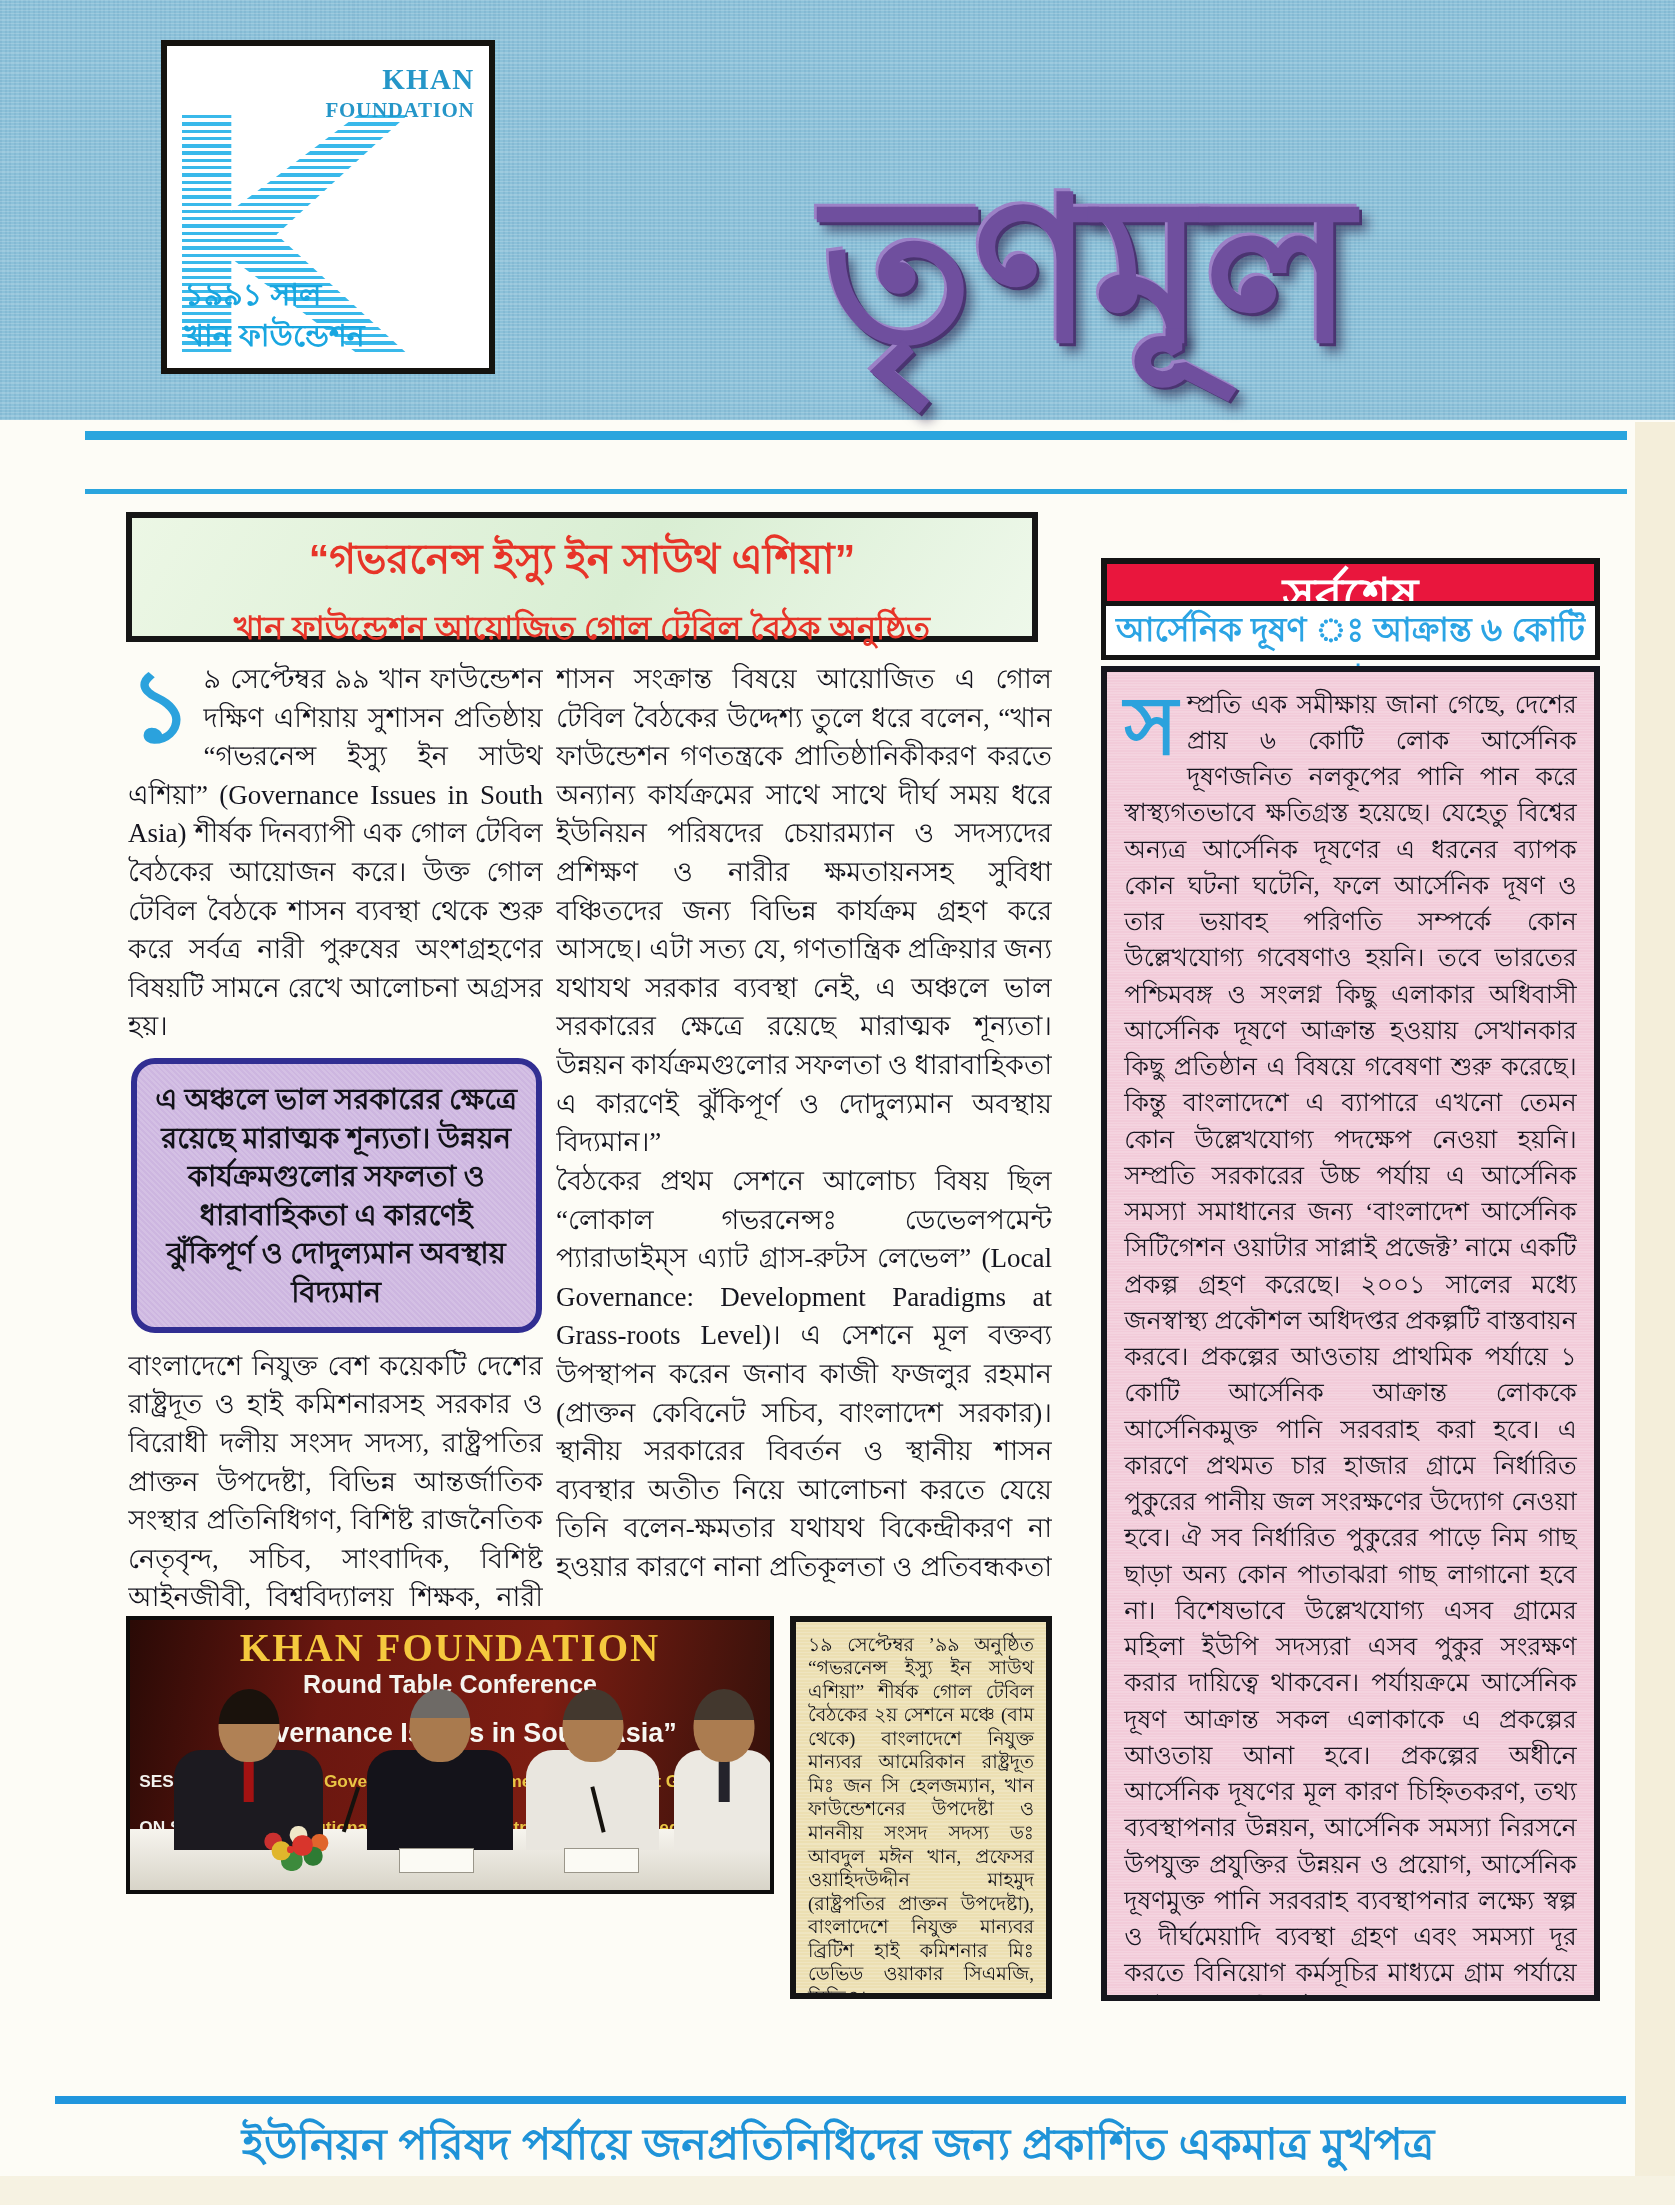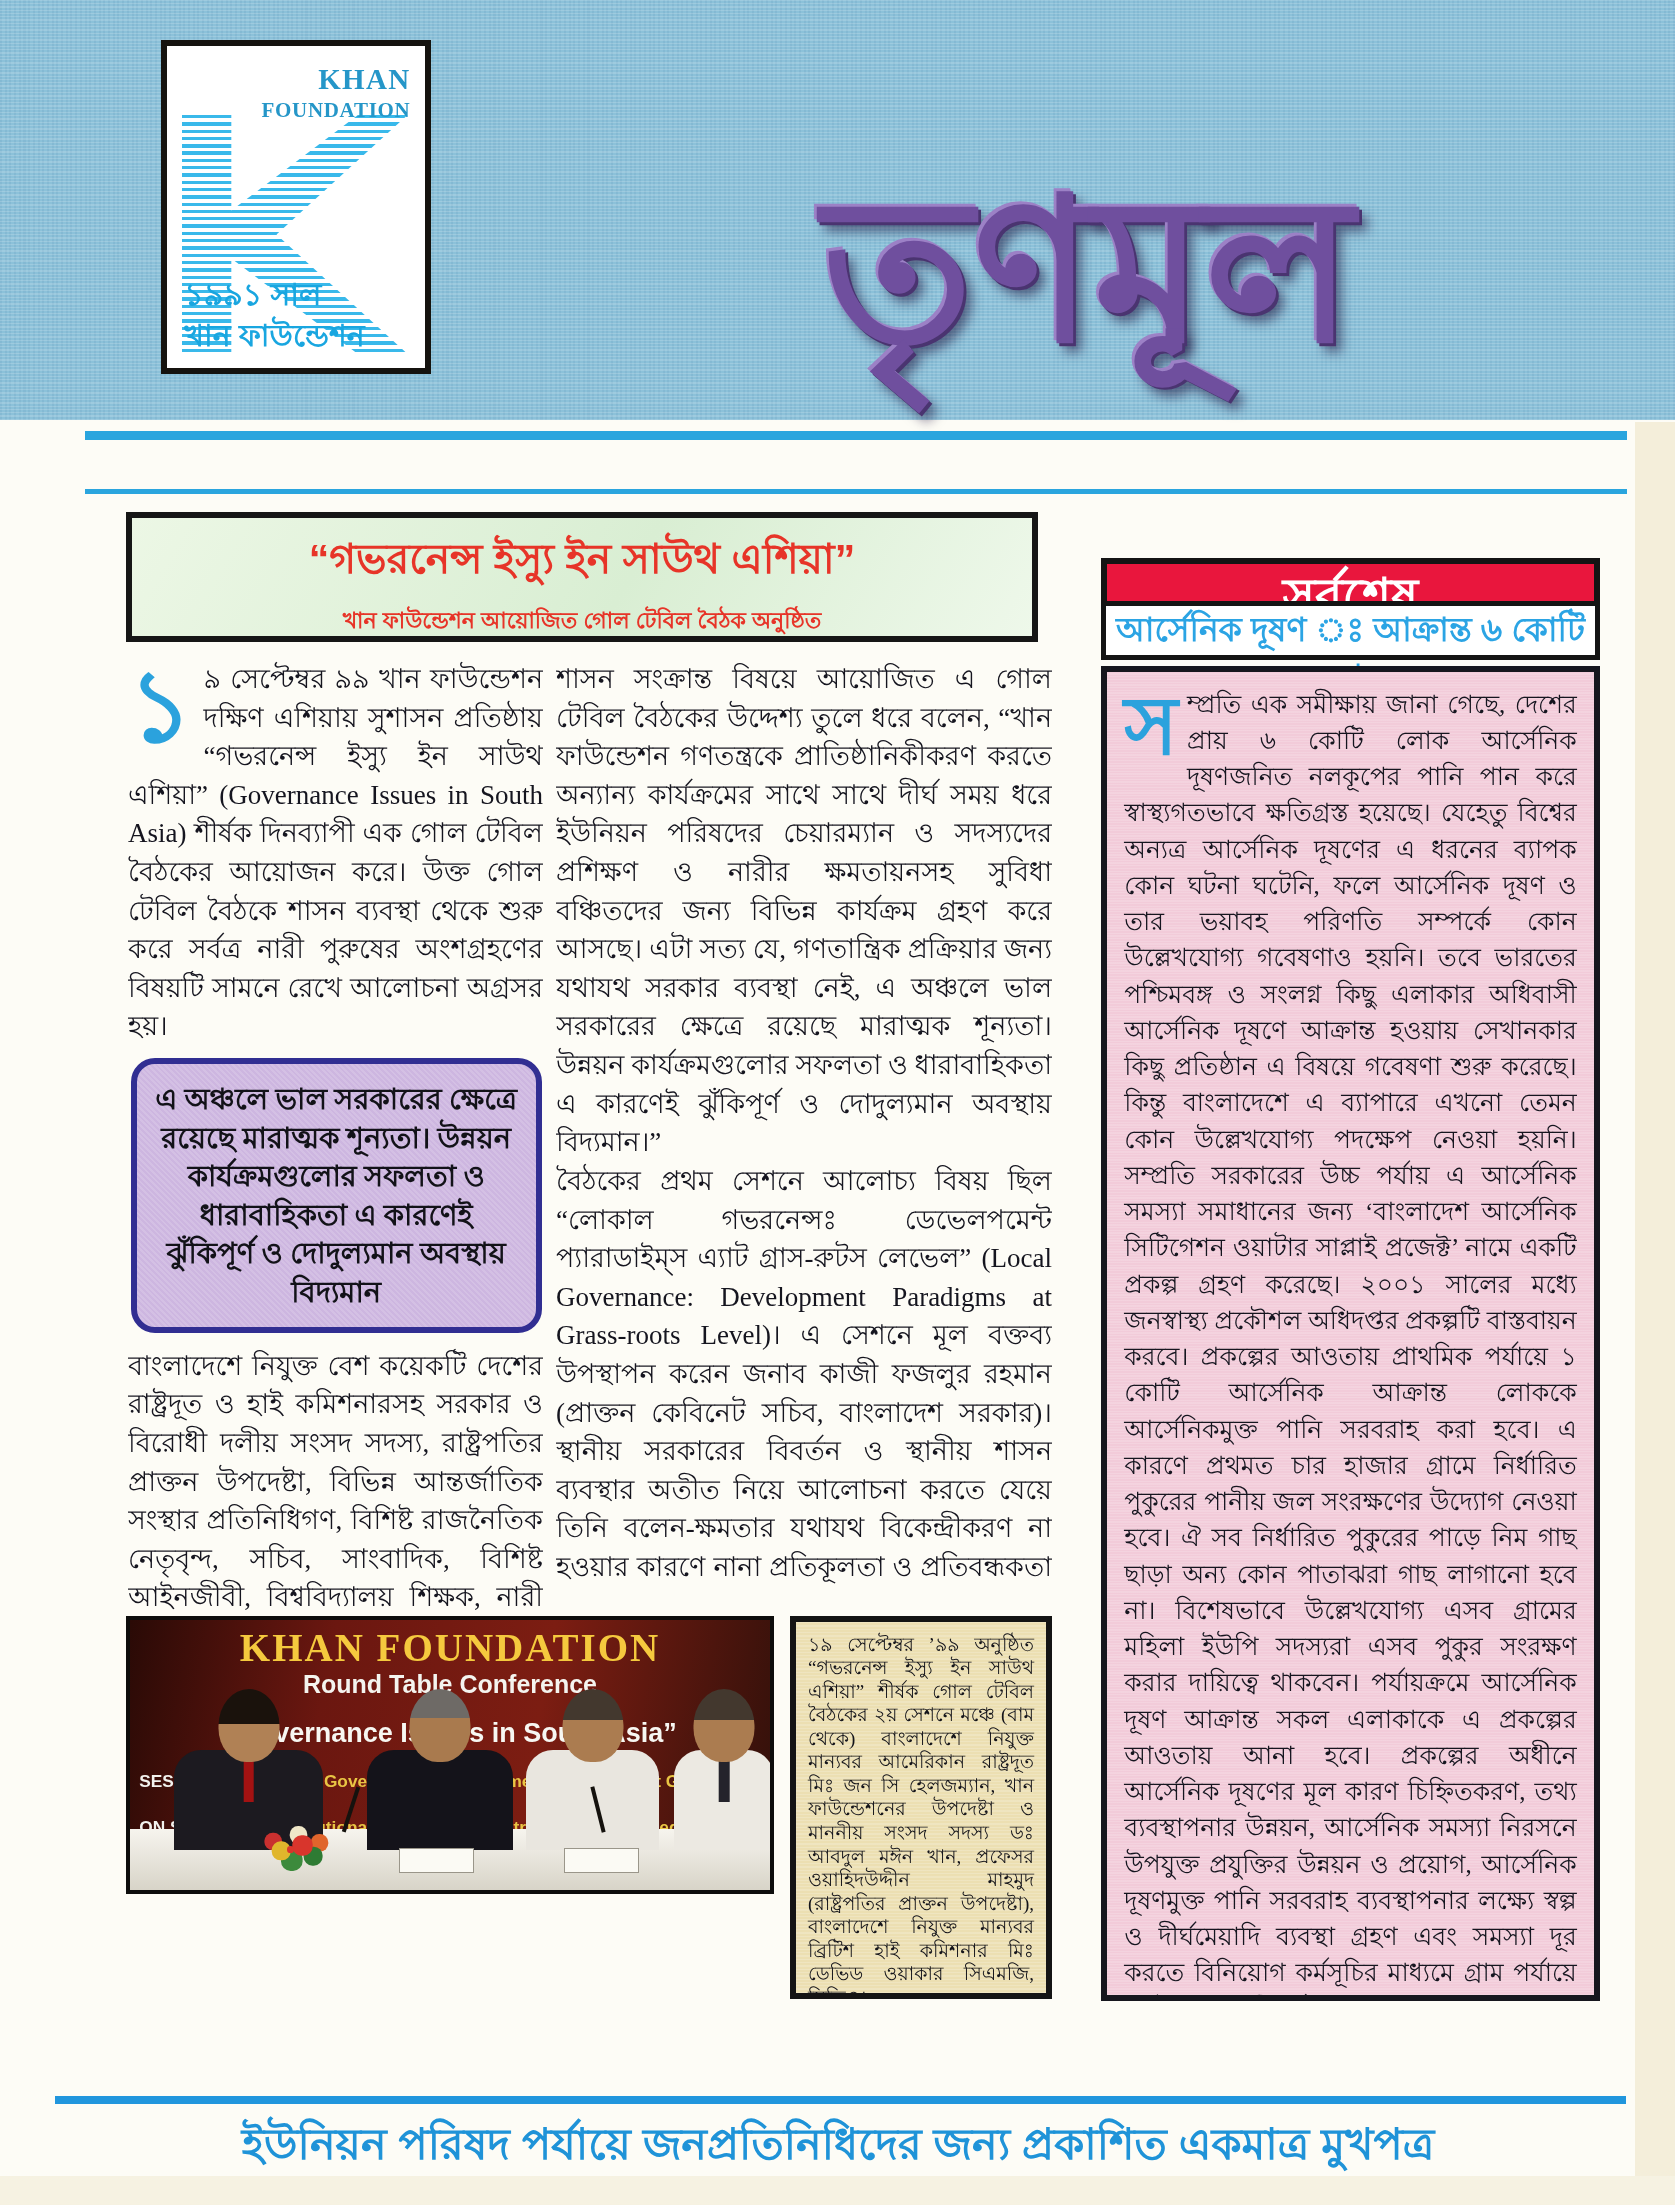--- a/index.html
+++ b/index.html
@@ -4,21 +4,21 @@
 <style>
   html,body{margin:0;padding:0;background:#efece0;}
   .page{position:relative;width:1676px;height:2205px;background:#fdfcf6;overflow:hidden;
         font-family:"Liberation Serif","DejaVu Serif",serif;}
 
   
   .masthead{position:absolute;left:0;top:0;width:1676px;height:420px;
     background:#8cc1d9;
     background-image:repeating-linear-gradient(0deg,rgba(255,255,255,.16) 0 1.3px,rgba(0,0,0,0) 1.3px 3.3px),
                      repeating-linear-gradient(90deg,rgba(25,85,135,.07) 0 2px,rgba(0,0,0,0) 2px 4.7px);}
-  .logo-box{position:absolute;left:161px;top:40px;width:270px;height:334px;background:#ffffff;
+  .logo-box{position:absolute;left:161px;top:40px;width:334px;height:334px;background:#ffffff;
     border:6.7px solid #15130f;box-sizing:border-box;}
   .k-mark{position:absolute;left:14.6px;top:69px;width:226px;height:239px;
     background:repeating-linear-gradient(180deg,#23b1e8 0 3.3px,rgba(255,255,255,0) 3.3px 7.3px);
     clip-path:polygon(0 0,22% 0,22% 40%,78% 0,100% 0,42% 50%,100% 100%,78% 100%,22% 60%,22% 100%,0 100%);
     opacity:.9;}
   .logo-en{position:absolute;right:14.6px;top:14.6px;text-align:right;color:#2596c8;
     font-weight:bold;font-size:29px;line-height:1.25;letter-spacing:1.3px;}
   .logo-en .l2{font-size:21px;letter-spacing:0.7px;}
   .logo-bn{position:absolute;left:17.3px;bottom:12px;color:#19a6e0;font-weight:bold;
     font-size:30px;line-height:1.35;font-family:"Liberation Sans","DejaVu Sans",sans-serif;}
@@ -34,21 +34,21 @@
     font-family:"Liberation Sans","DejaVu Sans",sans-serif;}
   .rule-bottom{position:absolute;left:85px;top:489px;width:1542px;height:5.3px;background:#2aa5de;}
 
   
   .headline-box{position:absolute;left:126px;top:512px;width:912px;height:130px;
     box-sizing:border-box;border:6px solid #161616;
     background:linear-gradient(120deg,#ecf7e5,#d9eed3 55%,#eef8ea);
     text-align:center;}
   .headline-title{margin-top:9.3px;font-size:41px;font-weight:bold;color:#e73428;
     font-family:"Liberation Sans","DejaVu Sans",sans-serif;}
-  .headline-sub{margin-top:6.7px;font-size:22px;font-weight:bold;color:#e73428;
+  .headline-sub{margin-top:6.7px;font-size:32px;font-weight:bold;color:#e73428;
     font-family:"Liberation Sans","DejaVu Sans",sans-serif;}
 
   
   .col{position:absolute;font-size:27px;line-height:1.43;text-align:justify;color:#15151f;overflow:hidden;}
   .col p{margin:0;}
   .col1{left:128px;top:660px;width:415px;height:955px;}
   .col2{left:556px;top:660px;width:496px;height:926px;}
   .dropcap1{float:left;font-size:100px;line-height:.82;color:#2ba2dd;font-weight:bold;
     padding:6.7px 10.6px 0 0;}
   .quote-box{margin:12px 1.3px 13.3px 2.7px;border:6px solid #312e92;border-radius:24px;

